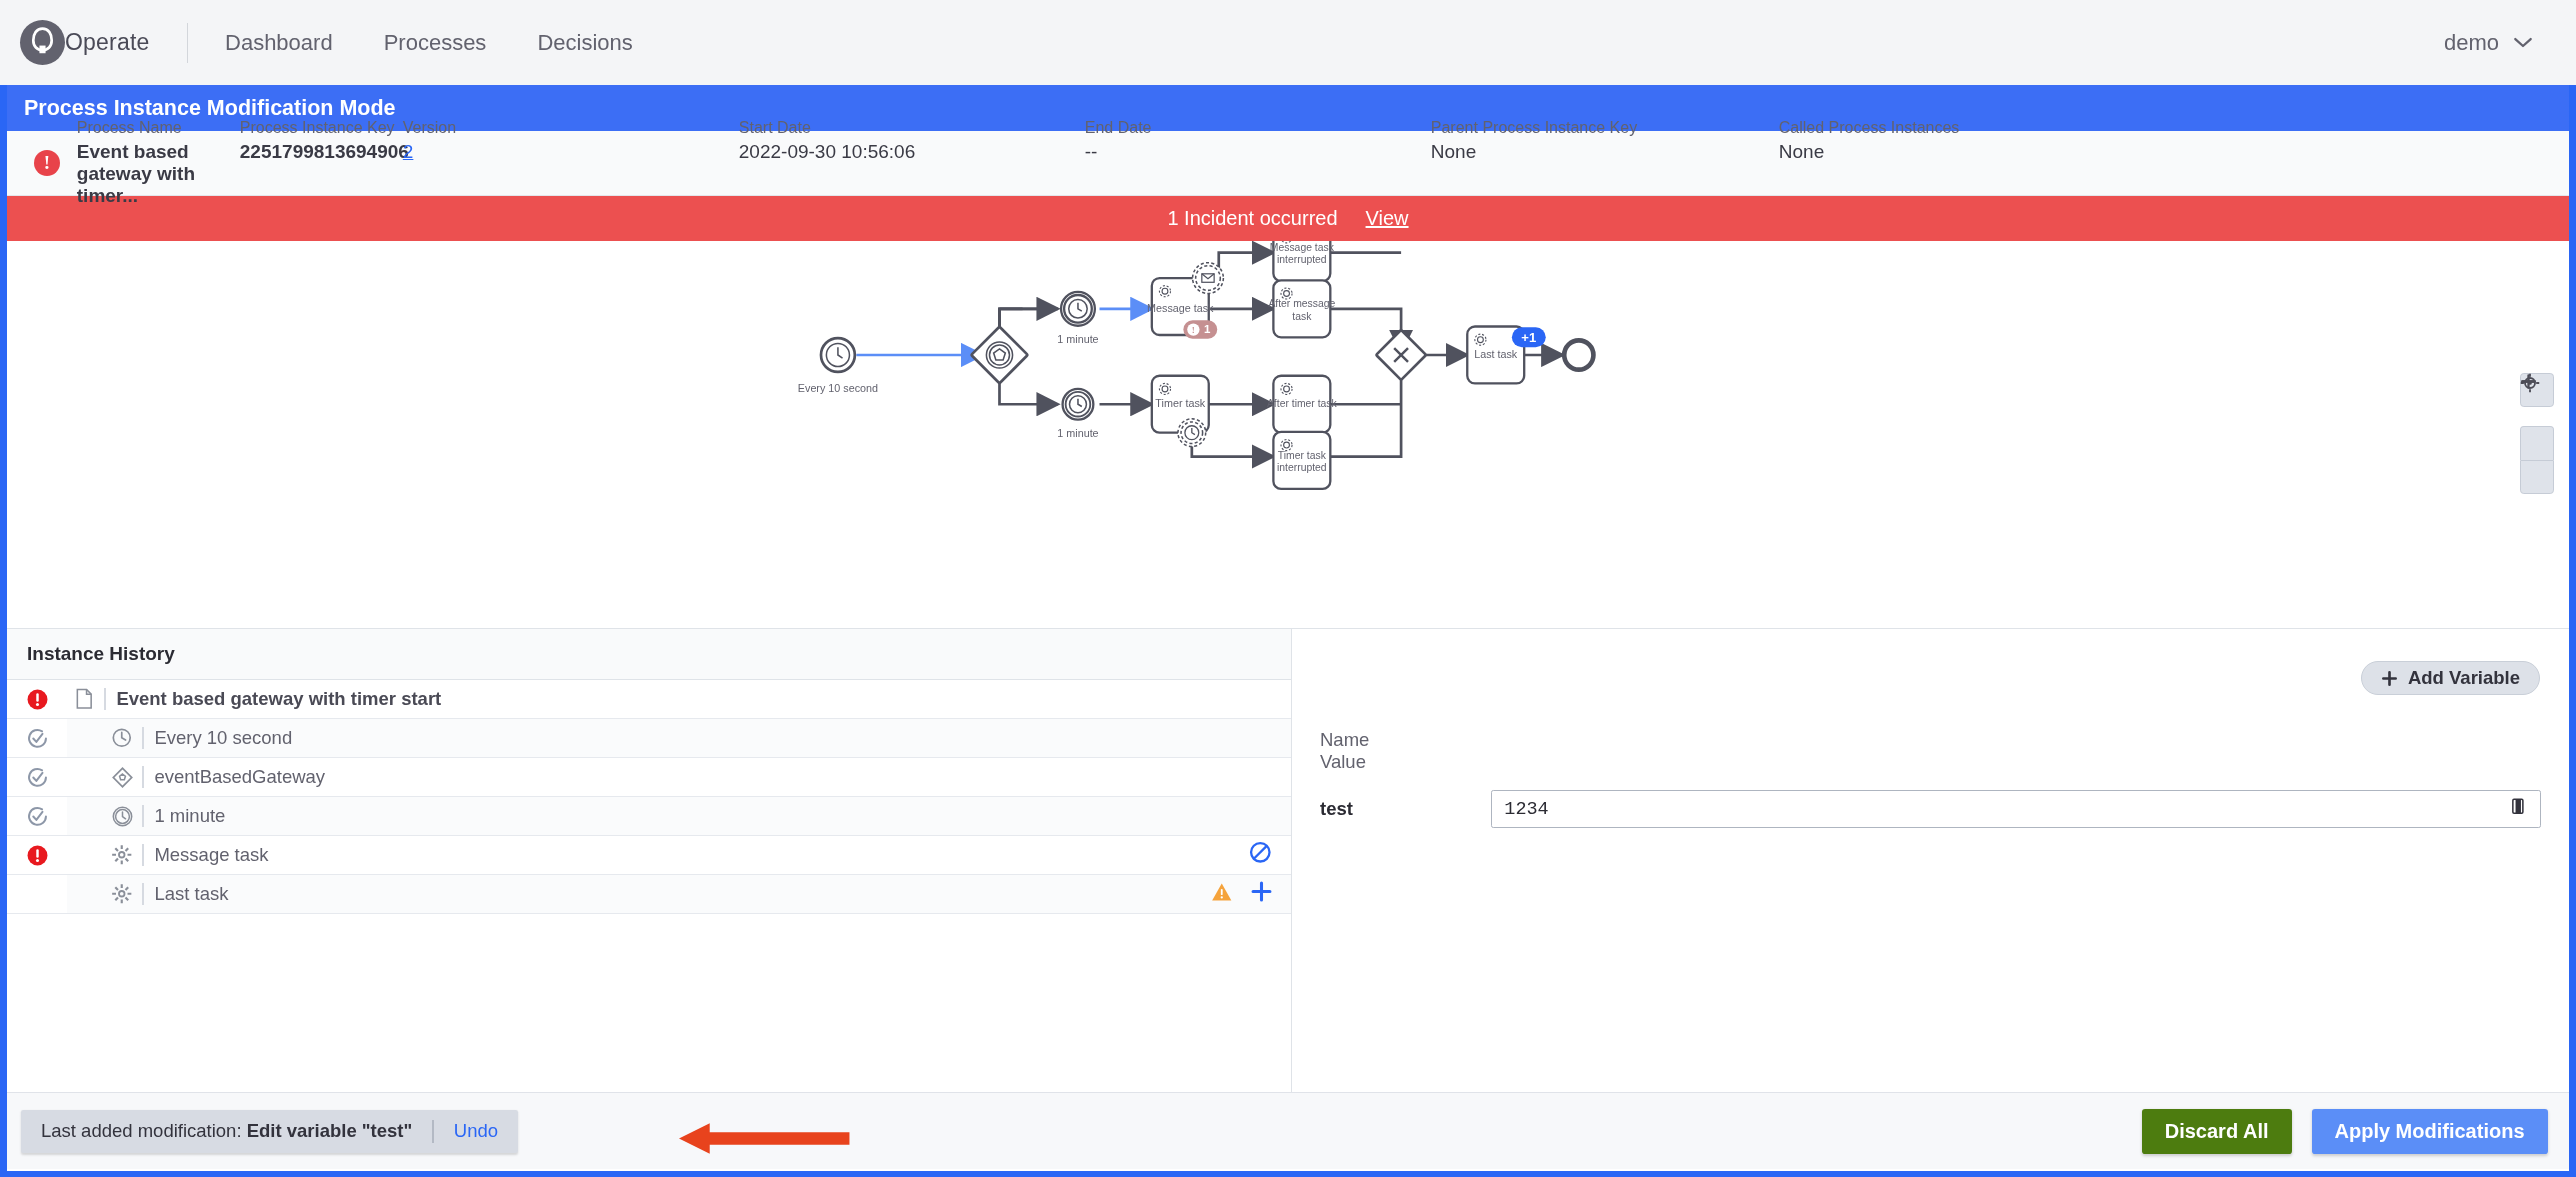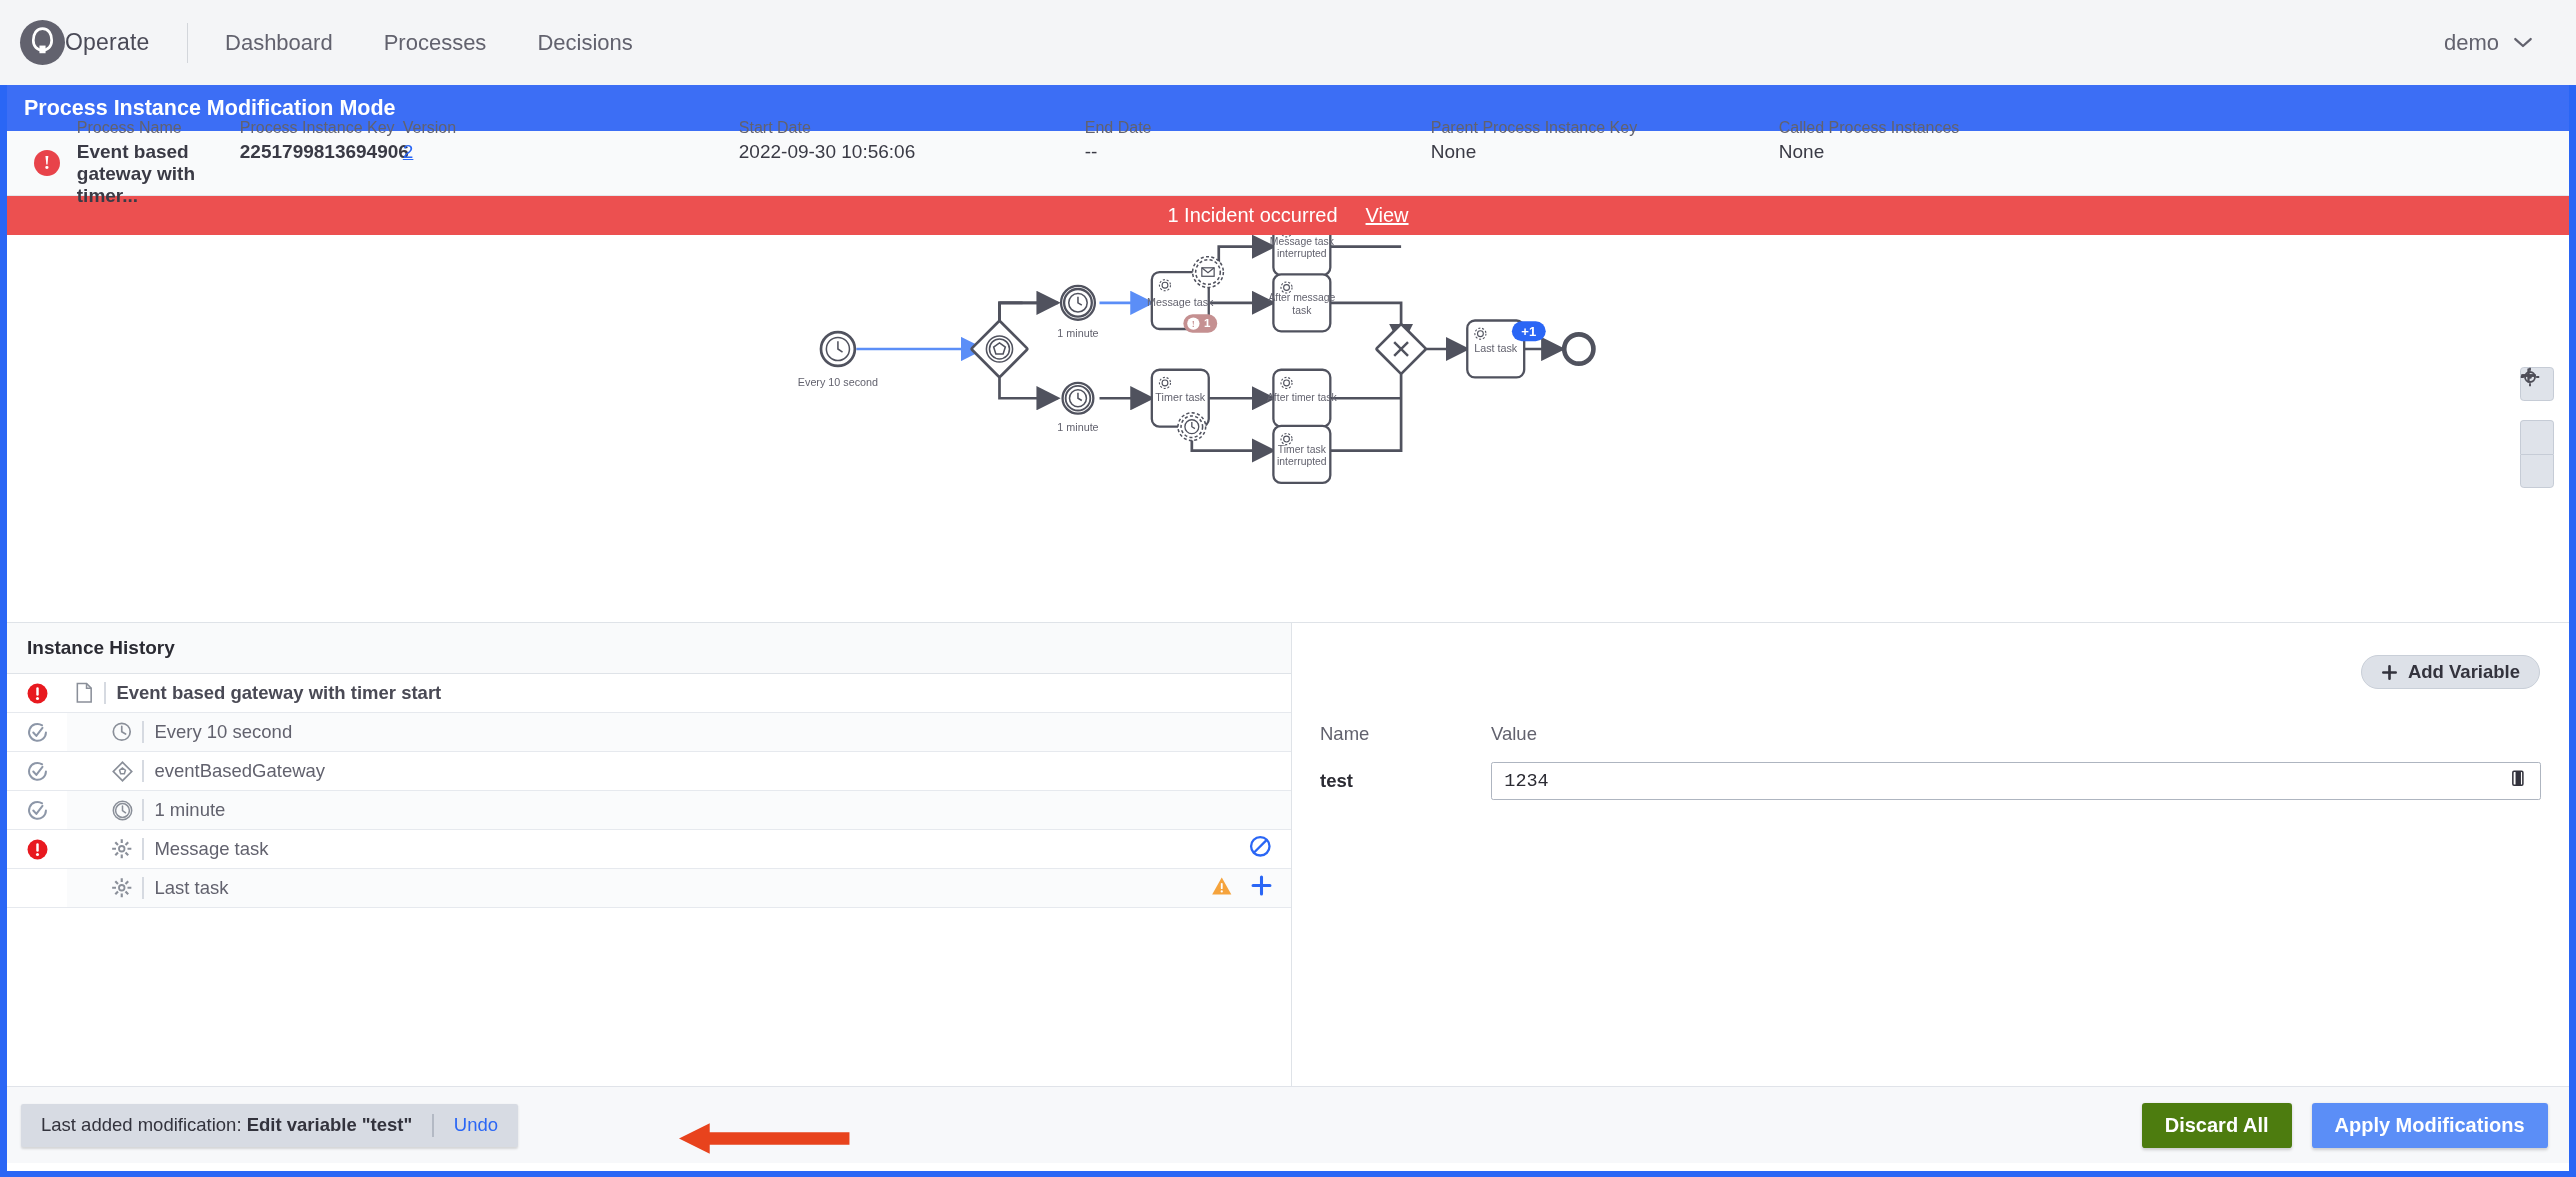--- a/index.html
+++ b/index.html
@@ -65,21 +65,21 @@
   }
   .meta-grid { display:flex; align-items:flex-start; flex:1; }
   .meta-col { display:flex; flex-direction:column; gap:3.8px; }
   .meta-label { font-size: 16px; color:#62626e; }
   .meta-value { font-size: 19px; color:#3a3a45; font-weight:700; }
   .meta-value.normal { font-weight: 400; }
   .meta-link { font-size:19px; color:#2a66f5; text-decoration:underline; cursor:pointer;}
 
   
   .incident-bar {
-    height: 39px; background:#ec5050; color:#fff;
+    height: 45px; background:#ec5050; color:#fff;
     display:flex; align-items:center; justify-content:center;
     gap: 28px; font-size:20px;
   }
   .incident-bar .view { text-decoration:underline; cursor:pointer; }
 
   
   .diagram {
     position:relative;
     height: 388px; background:#fff;
     border-bottom:0.8px solid #dfe3e8;
@@ -133,21 +133,21 @@
 
   
   .var-body { flex:1; padding: 0 28px; position:relative; }
   .addvar-row { display:flex; justify-content:flex-end; padding-top: 32px; padding-right: 1.5px;}
   .addvar-btn {
     background:#dde1e8; border:0.8px solid #c9cfd8; border-radius:18.5px;
     height: 34px; padding: 0 18.5px;
     display:flex; align-items:center; gap:10px;
     font-size:18.5px; color:#33333d; cursor:pointer; font-weight:600;
   }
-  .var-head { display:flex; margin-top: 34px; font-size:18.5px; color:#62626e; }
+  .var-head { display:flex; margin-top: 34px; font-size:18.5px; color:#62626e;flex-direction:column; }
   .var-head .c1 { width: 171px; }
   .var-row { display:flex; align-items:center; margin-top: 17px; }
   .var-name { width: 171px; font-size:18.5px; color:#2b2b33; font-weight:700;}
   .var-input {
     flex:1; height: 38px; border:0.8px solid #aeb5c0; border-radius:2.3px;
     display:flex; align-items:center; padding: 0 12.3px;
     font-size:18.5px; color:#2b2b33; background:#fff;
     justify-content:space-between;
     font-family:Liberation Mono, monospace;
   }

